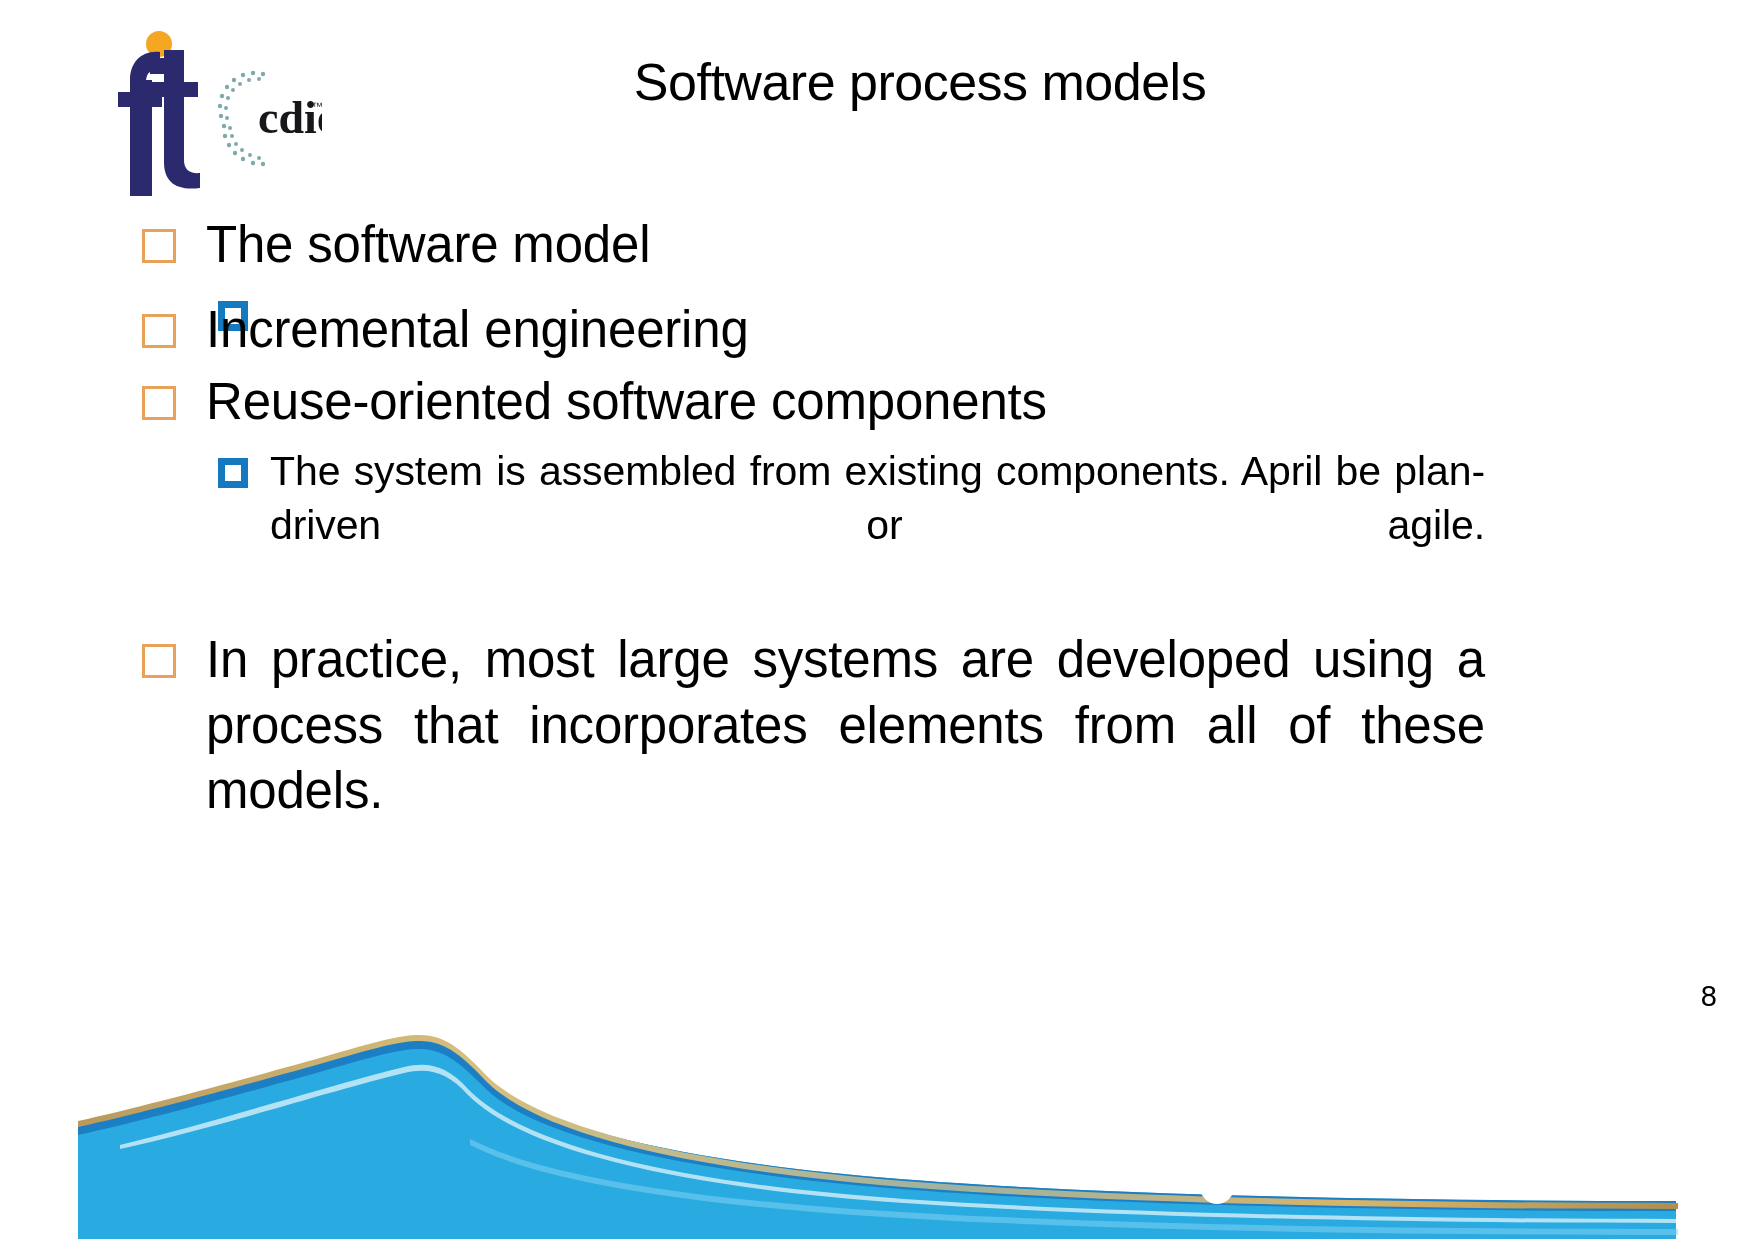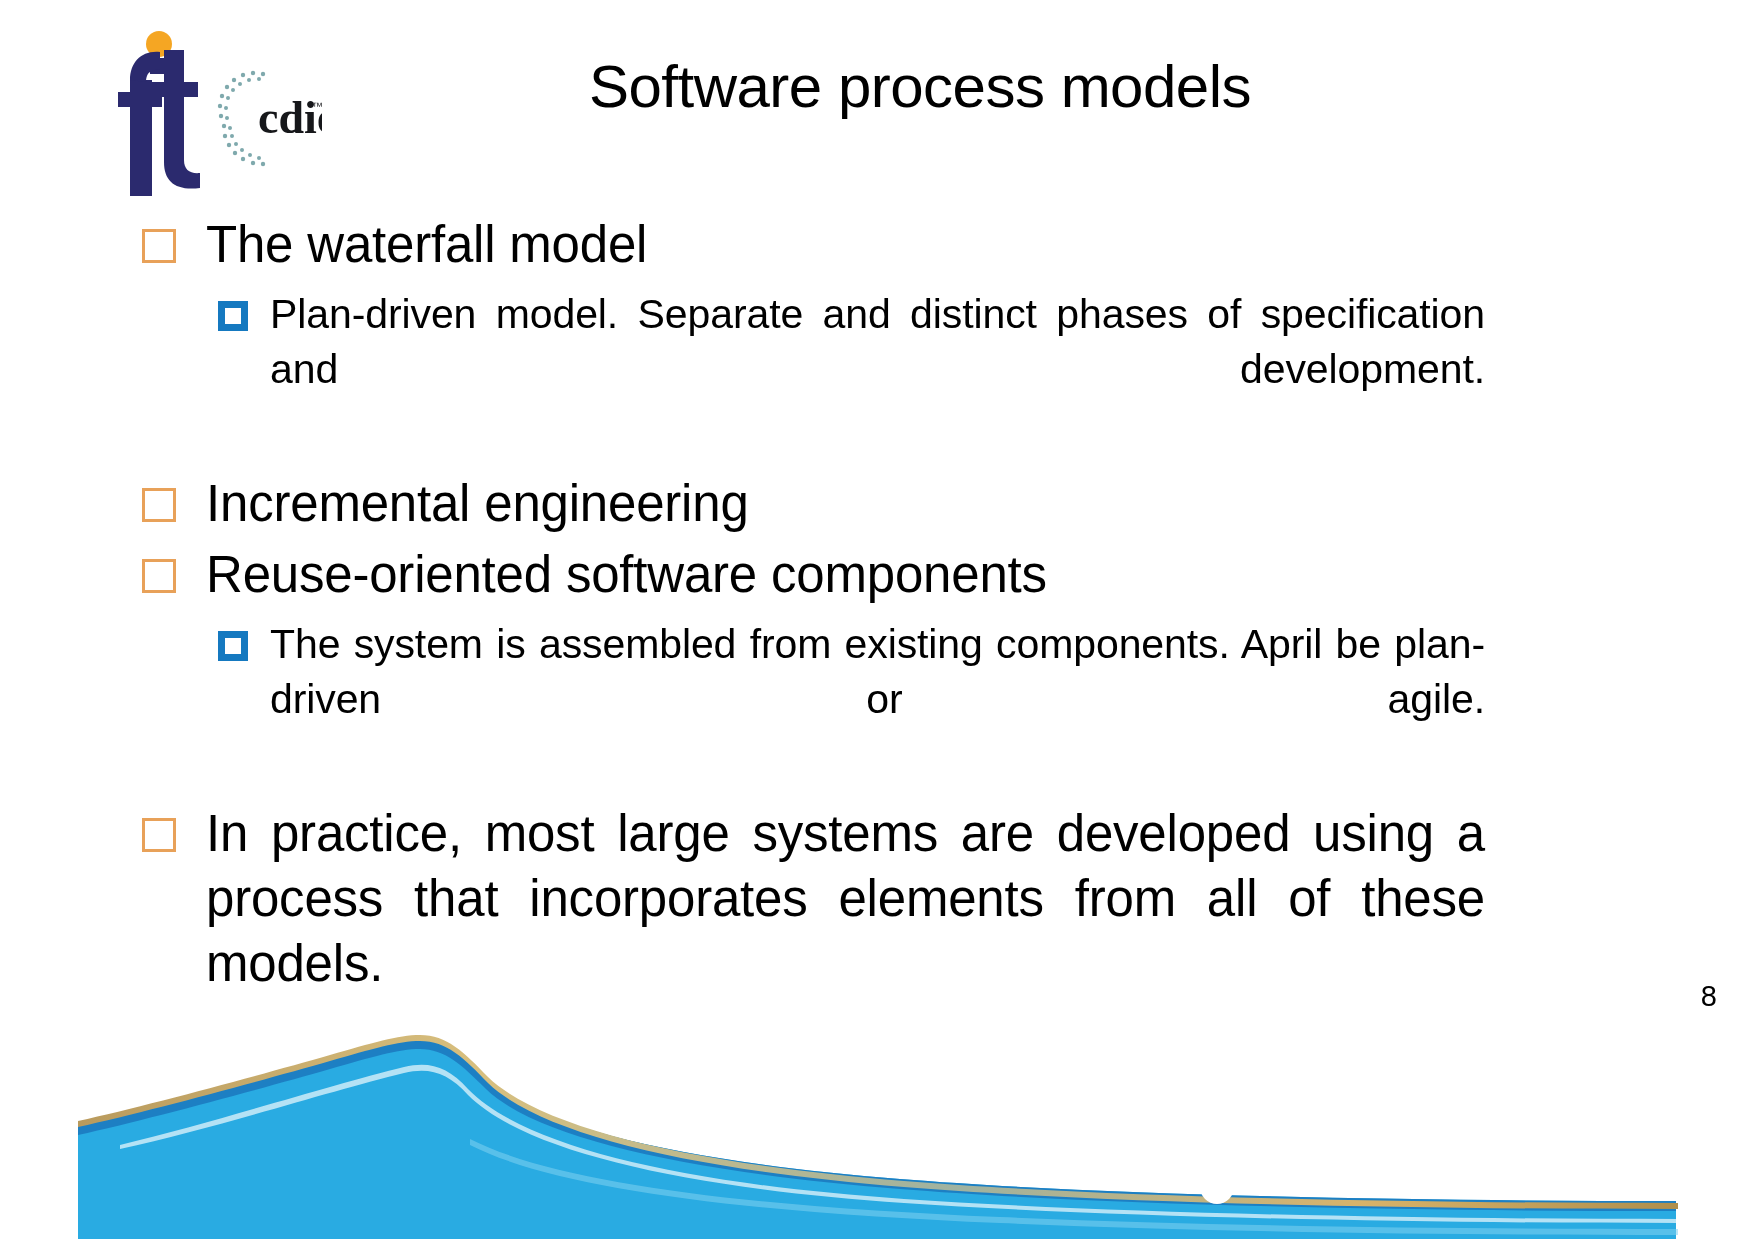--- a/index.html
+++ b/index.html
@@ -33,21 +33,21 @@
   #logo svg { display: block; }
 
   
   #title {
     position: absolute;
     left: 330px;
     top: 55px;
     width: 1180px;
     text-align: center;
     font-family: "Liberation Sans Narrow", "Liberation Sans", sans-serif;
-    font-size: 60px;
+    font-size: 52px;
     font-weight: 400;
     color: #000000;
     letter-spacing: -0.5px;
     line-height: 1.05;
     white-space: nowrap;
   }
 
   
   #body {
     position: absolute;
@@ -202,26 +202,25 @@
       <text x="200" y="82" font-family="'Liberation Sans', sans-serif" font-size="11" fill="#16171a">™</text>
     </svg>
   </div>
 
   <div id="title">Software process models</div>
 
   <div id="body">
 
     <div class="lvl1 nojust">
       <span class="bullet-box"></span>
-      <div class="lvl1-text">The waterfall model</div>
+      <div class="lvl1-text">The software model</div>
     </div>
 
     <div class="lvl2">
       <span class="bullet-box2"></span>
-      <div class="lvl2-text">Plan-driven model. Separate and distinct phases of specification and development.</div>
     </div>
 
     <div class="lvl1 nojust">
       <span class="bullet-box"></span>
       <div class="lvl1-text">Incremental engineering</div>
     </div>
 
 
     <div class="lvl1 nojust">
       <span class="bullet-box"></span>

